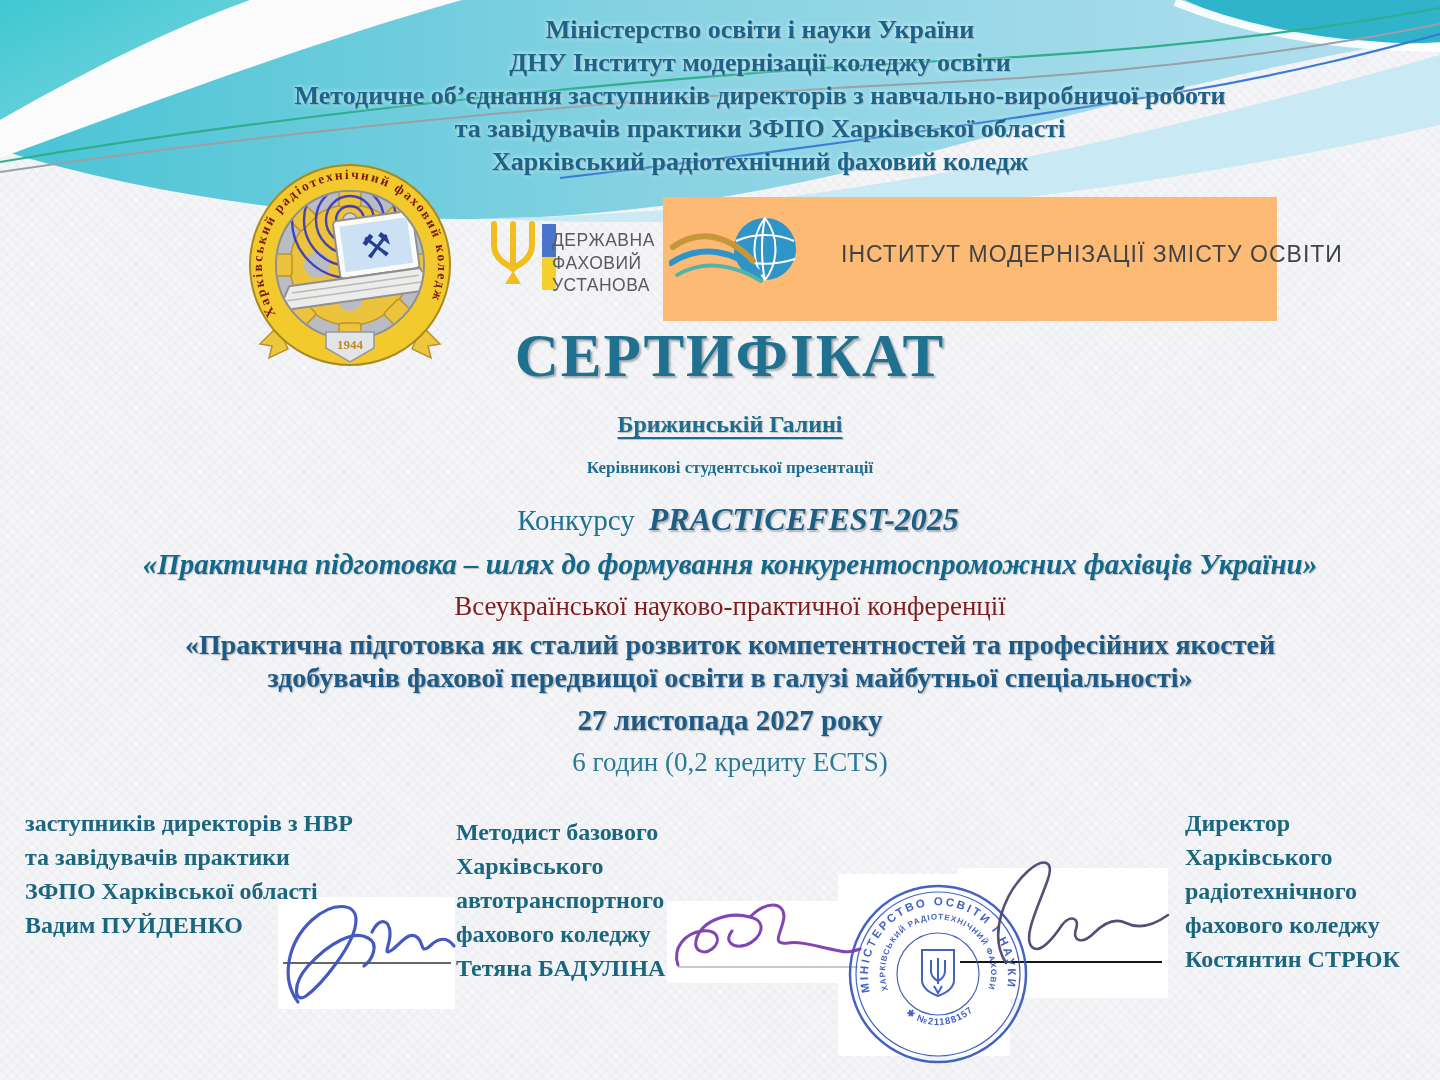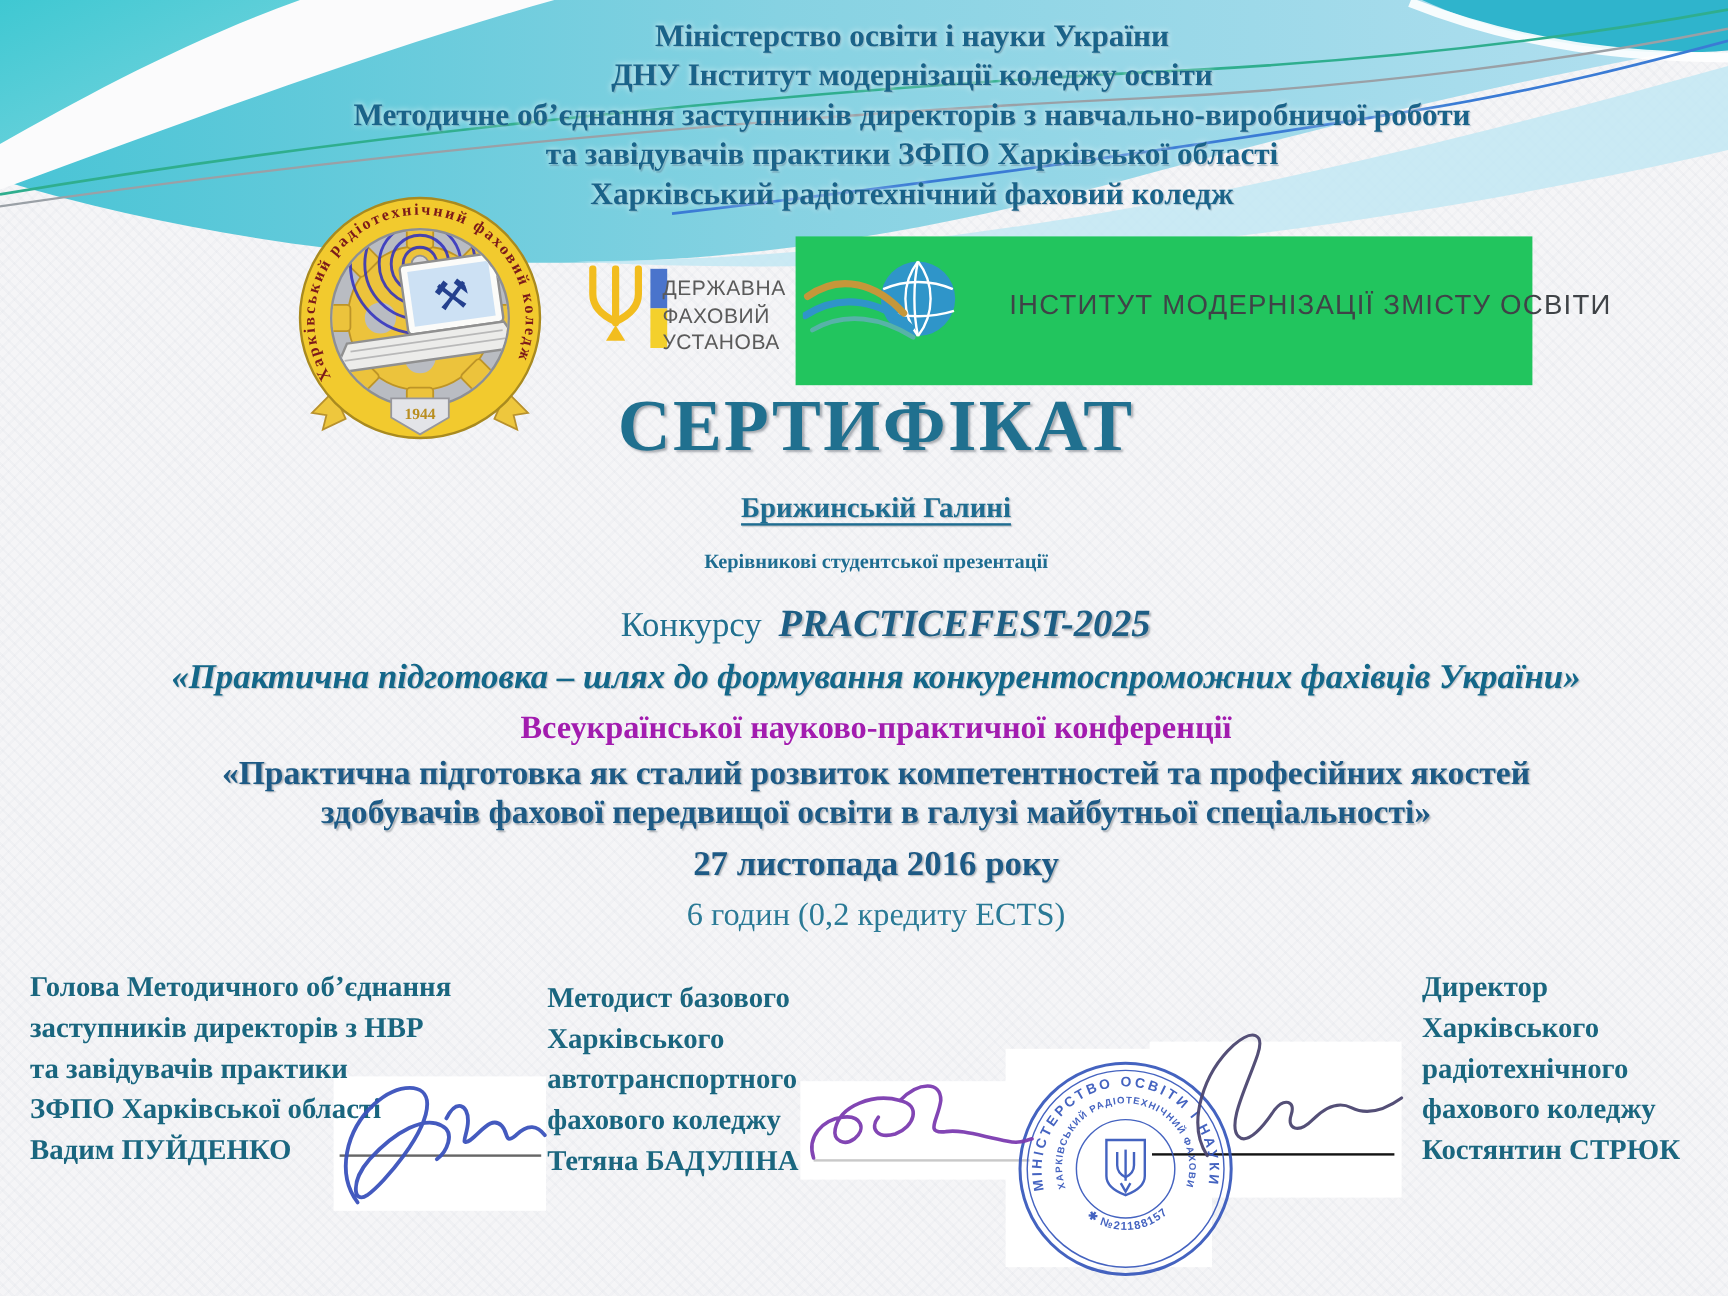--- a/index.html
+++ b/index.html
@@ -23,36 +23,36 @@
   .recipient{top:411px;font-size:24px;font-weight:bold;color:#1e6d91;
     text-decoration:underline;text-underline-offset:5px;text-decoration-thickness:2px;
     text-shadow:1px 1px 1px rgba(70,80,90,.3);}
   .role{top:458px;font-size:17px;font-weight:bold;color:#1e6d91;}
   .contest{top:501px;color:#20708f;}
   .contest .pfx{font-size:29px;margin-left:16px;}
   .contest .cname{font-size:32px;font-weight:bold;font-style:italic;color:#1d5e84;
     text-shadow:1.5px 1.5px 1.5px rgba(70,80,90,.4);margin-left:14px;margin-top:14px;}
   .cquote{top:548px;font-size:29px;font-weight:bold;font-style:italic;color:#136789;
     text-shadow:1px 1px 1px rgba(70,80,90,.3);}
-  .cintro{top:591px;font-size:27px;font-weight:bold;color:#a21caf;}
+  .cintro{top:591px;font-size:27px;font-weight:normal;color:#7f1d1d;}
   .bquote{font-size:28px;font-weight:bold;color:#1d5a85;text-shadow:1.3px 1.3px 1.3px rgba(70,80,90,.4);}
   .q1{top:629px;} .q2{top:662px;}
   .date{top:704px;font-size:29px;font-weight:bold;color:#1d5a85;text-shadow:1.3px 1.3px 1.3px rgba(70,80,90,.4);}
   .credits{top:747px;font-size:27px;color:#2a7a96;}
   
   .sigcol{position:absolute;z-index:4;}
   .sigcol .sline{font-size:24px;font-weight:bold;color:#1a667f;line-height:34px;white-space:nowrap;}
   .col-left{top:806px;left:25px;width:430px;}
   .col-mid{top:815px;left:456px;width:270px;}
   .col-right{top:806px;left:1185px;width:250px;}
   
   .wbox{position:absolute;background:#ffffff;z-index:1;}
   .sigline{position:absolute;z-index:4;}
   svg{display:block;}
-  .imzo-box{position:absolute;left:663px;top:197px;width:614px;height:124px;background:#22c55e;z-index:2;}
+  .imzo-box{position:absolute;left:663px;top:197px;width:614px;height:124px;background:#fdba74;z-index:2;}
   .imzo-label{position:absolute;left:178px;top:44px;font-family:"Liberation Sans",sans-serif;
     font-size:23px;color:#3f4347;letter-spacing:1px;white-space:nowrap;}
   .dnu-text{position:absolute;left:552px;top:229px;font-family:"Liberation Sans",sans-serif;
     font-size:17.5px;color:#5a5a5a;line-height:22.5px;letter-spacing:.5px;z-index:2;}
 </style>
 </head>
 <body>
 
 <svg class="abs" style="top:0;left:0;z-index:0;" width="1440" height="270" viewBox="0 0 1440 270">
   <defs>
@@ -180,30 +180,29 @@
 <div class="cline title">СЕРТИФІКАТ</div>
 <div class="cline recipient">Брижинській Галині</div>
 <div class="cline role">Керівникові студентської презентації</div>
 <div class="cline contest">
   <span class="pfx">Конкурсу</span><span class="cname">PRACTICEFEST-2025</span>
 </div>
 <div class="cline cquote">«Практична підготовка – шлях до формування конкурентоспроможних фахівців України»</div>
 <div class="cline cintro">Всеукраїнської науково-практичної конференції</div>
 <div class="cline bquote q1">«Практична підготовка  як сталий розвиток компетентностей та професійних якостей</div>
 <div class="cline bquote q2">здобувачів фахової передвищої освіти в галузі майбутньої спеціальності»</div>
-<div class="cline date">27 листопада 2016 року</div>
+<div class="cline date">27 листопада 2027 року</div>
 <div class="cline credits">6 годин (0,2 кредиту ECTS)</div>
 
 <div class="wbox" style="left:278px;top:897px;width:177px;height:112px;"></div>
 <div class="wbox" style="left:667px;top:901px;width:196px;height:82px;"></div>
 <div class="wbox" style="left:838px;top:874px;width:172px;height:182px;"></div>
 <div class="wbox" style="left:958px;top:868px;width:210px;height:130px;"></div>
 
 <div class="sigcol col-left">
-  <div class="sline">Голова Методичного об’єднання</div>
   <div class="sline">заступників директорів з НВР</div>
   <div class="sline">та завідувачів практики</div>
   <div class="sline">ЗФПО Харківської області</div>
   <div class="sline">Вадим ПУЙДЕНКО</div>
 </div>
 <div class="sigcol col-mid">
   <div class="sline">Методист базового</div>
   <div class="sline">Харківського</div>
   <div class="sline">автотранспортного</div>
   <div class="sline">фахового коледжу</div>

